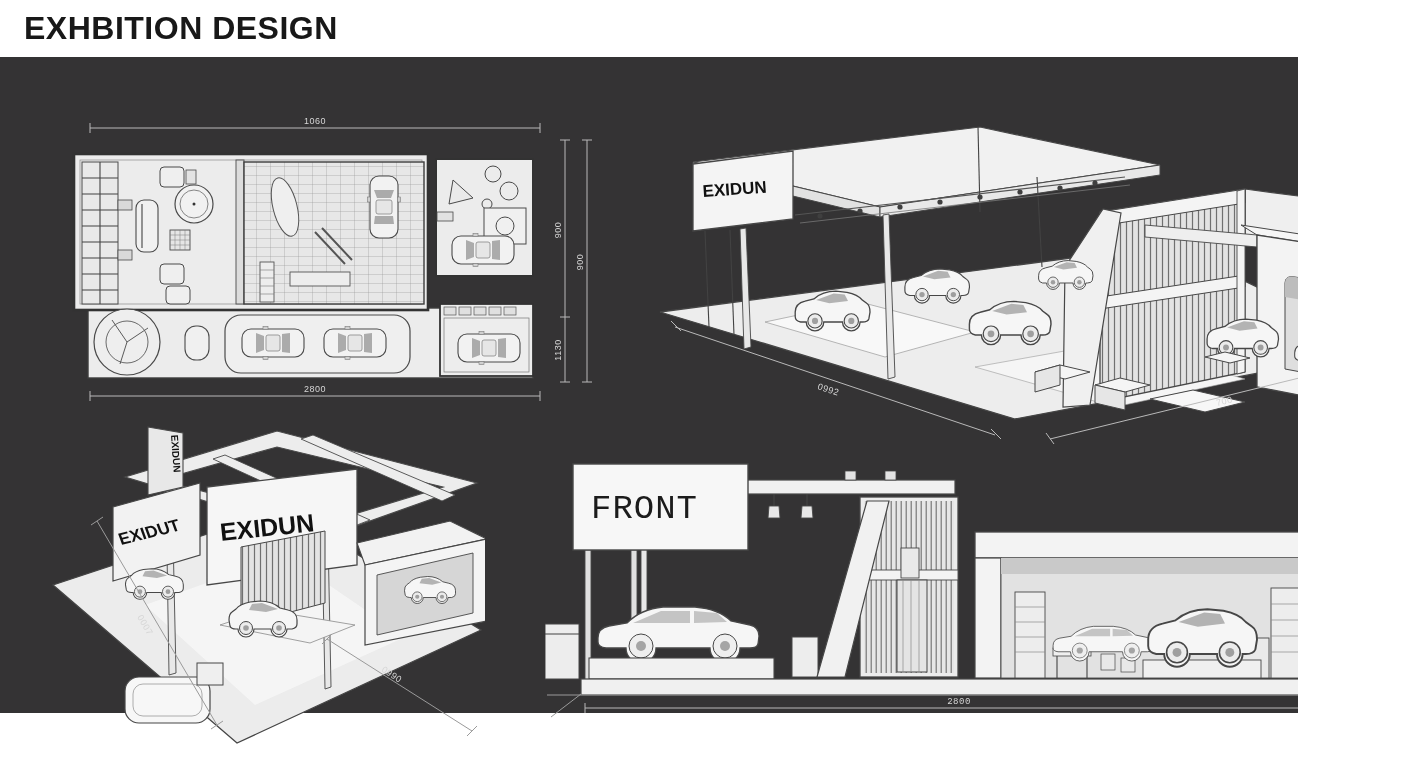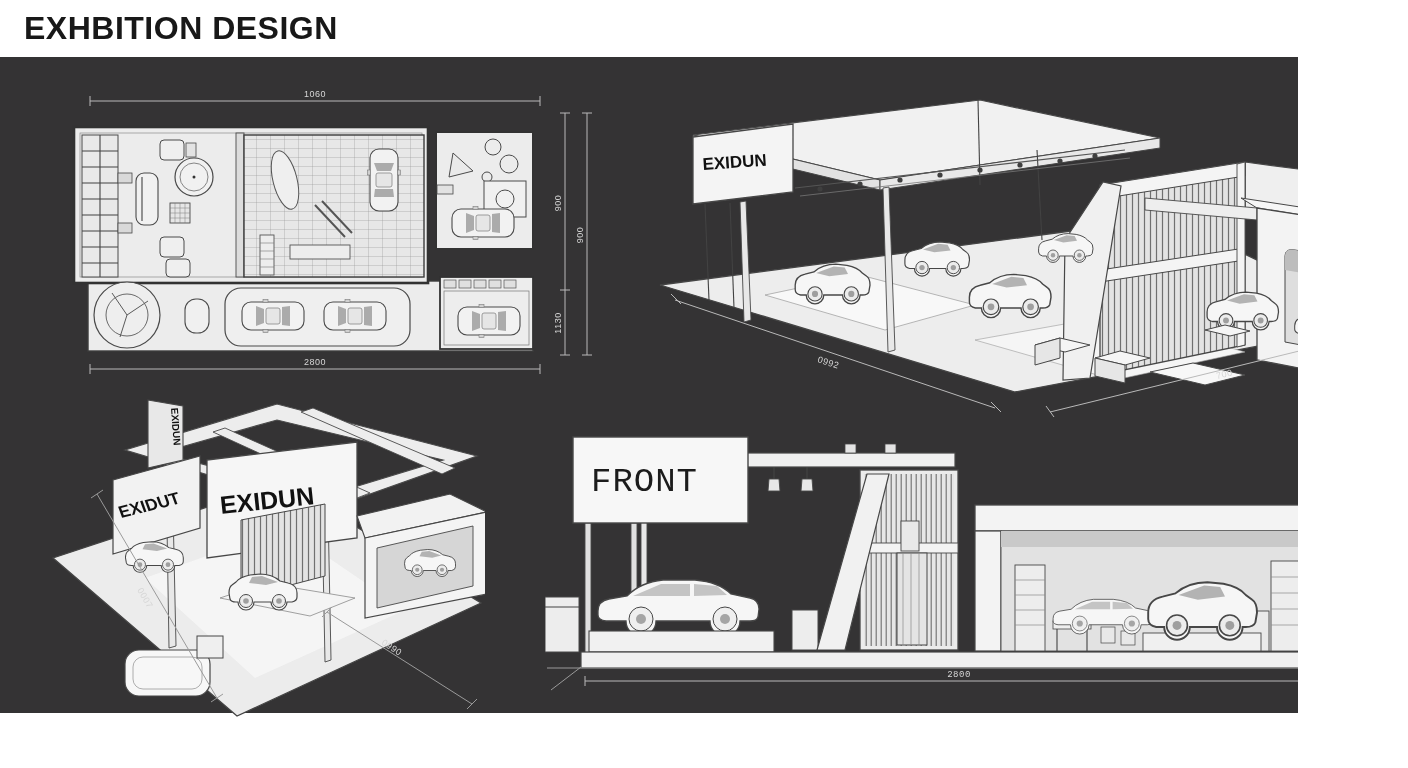--- a/index.html
+++ b/index.html
@@ -2,21 +2,21 @@
 <html><head>
 <meta charset="utf-8">
 <style>
   html,body{margin:0;padding:0;background:#ffffff;}
   .canvas{position:relative;width:1298px;height:768px;overflow:hidden;background:#ffffff;
           font-family:"Liberation Sans", sans-serif;}
   .header{position:absolute;left:0;top:0;width:1408px;height:57px;background:#ffffff;}
   .title{position:absolute;left:24px;top:10px;font-size:32px;font-weight:600;letter-spacing:0.5px;color:#181818;}
   .main-area{position:absolute;left:0;top:57px;width:1408px;height:656px;background:#343334;}
   .footer{position:absolute;left:0;top:713px;width:1408px;height:55px;background:#ffffff;}
-  .drawing{position:absolute;}
+  .drawing{position:absolute;margin-top:27px;}
   svg{display:block;}
   .dim-line{stroke:#b9b9b9;stroke-width:1;}
   .dim-text{fill:#d6d6d6;font-size:9px;letter-spacing:0.5px;}
   .ln{stroke:#424242;stroke-width:1.1;fill:none;}
   .sign-text{fill:#111;font-weight:bold;}
 </style>
 </head>
 <body>
 
 <div class="canvas">

